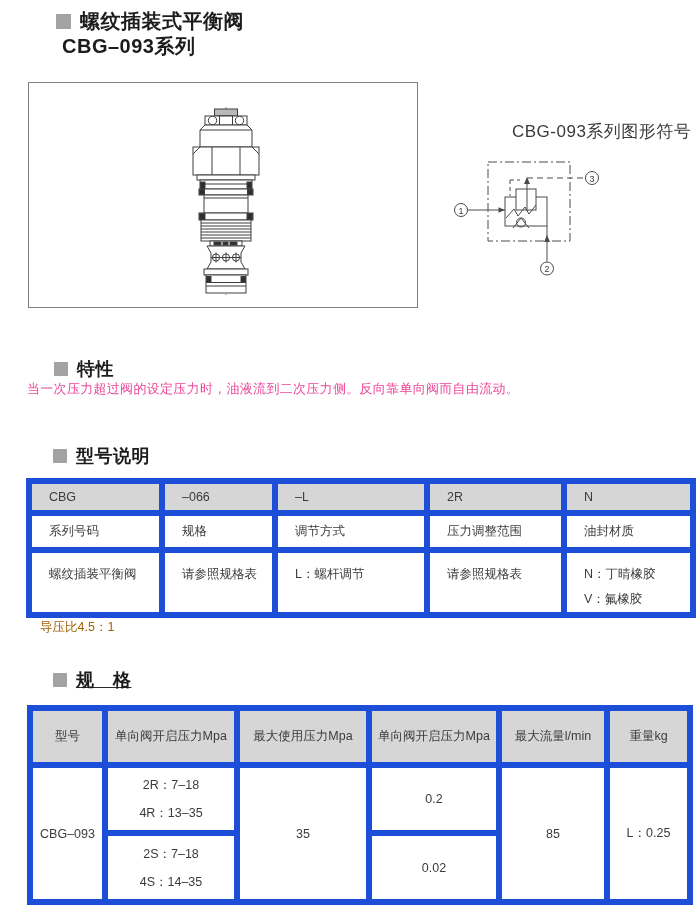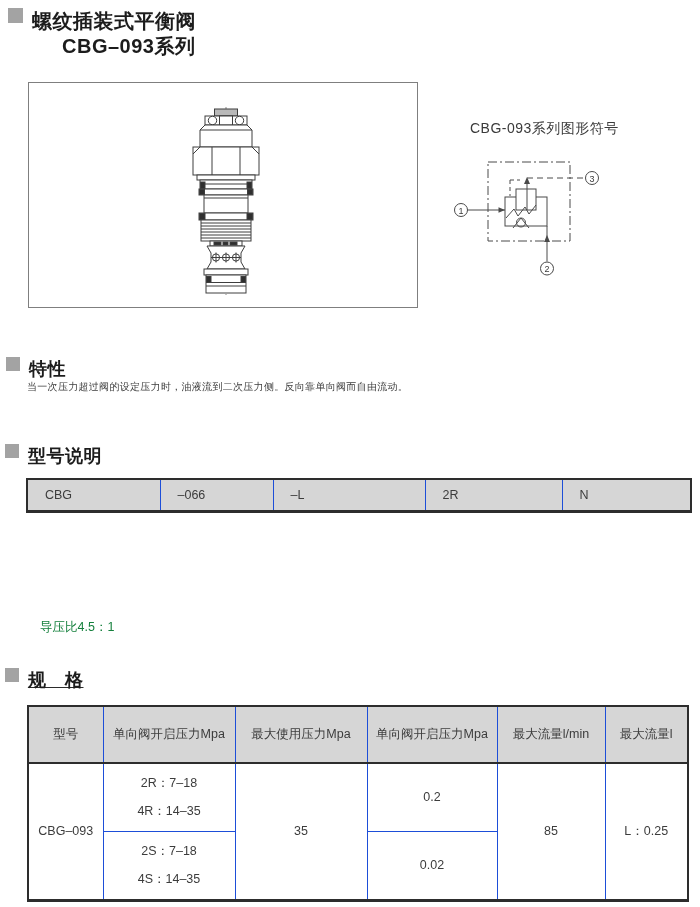--- a/index.html
+++ b/index.html
@@ -2,36 +2,36 @@
 <html><head>
 <meta charset="utf-8">
 <style>
   * { margin:0; padding:0; box-sizing:border-box; }
   html,body { width:700px; height:907px; background:#ffffff; overflow:hidden;
     font-family:"Liberation Sans","DejaVu Sans",sans-serif; color:#2b2b2b; }
   body { position:relative; }
   .abs { position:absolute; }
 
   
-  .head-row { display:flex; align-items:flex-start; }
+  .head-row { display:flex; align-items:center;margin-left:48px; }
   .bullet { width:15px; height:15px; background:#a3a3a3; flex:0 0 auto; }
   .bullet.sm { width:14px; height:14px; }
   .h1 { font-size:20px; font-weight:700; color:#1c1c1c; margin-left:9px; letter-spacing:0.5px; }
   .h2 { font-size:18px; font-weight:700; color:#1c1c1c; margin-left:9px; letter-spacing:0.5px; }
   .sub { font-size:20px; font-weight:700; color:#1c1c1c; letter-spacing:0.5px; }
-  .body-text { font-size:10px; color:#404040; letter-spacing:0.3px; }
-  .note-text { font-size:12.5px; color:#15803d; }
-  .sym-label { font-size:14px; color:#3a3a3a; letter-spacing:0.5px; }
+  .body-text { font-size:13px; color:#ec4899; letter-spacing:0.3px; }
+  .note-text { font-size:12.5px; color:#a16207; }
+  .sym-label { font-size:17px; color:#3a3a3a; letter-spacing:0.5px;margin-left:42px; }
 
   
   .frame { border:1px solid #7f7f7f; background:#fff; }
 
   
   table { border-collapse:collapse; table-layout:fixed; font-size:12.5px; color:#3c3c3c; }
-  td { border:1px solid #1d4ed8; overflow:hidden; }
+  td { border:6px solid #1d4ed8; overflow:hidden; }
   table.doc { border:2px solid #2d2d2d; border-bottom-width:3px; }
   tr.thead td { background:#d6d6d6; border-bottom:2px solid #2d2d2d; }
   #model-table td { text-align:left; padding-left:17px; vertical-align:middle; }
   #model-table tr.detail td { vertical-align:top; padding-top:9px; line-height:25px; }
   #spec-table td { text-align:center; vertical-align:middle; }
   #spec-table .two-line div { line-height:28px; }
 
   svg { display:block; }
 </style>
 </head>
@@ -180,20 +180,37 @@
       <col style="width:137px">
       <col style="width:129px">
   </colgroup>
   <tbody>
       <tr class="thead" style="height:32px;">
     <td>CBG</td>
     <td>–066</td>
     <td>–L</td>
     <td>2R</td>
     <td>N</td>
+  </tr>
+  <tr style="height:37px;">
+    <td>系列号码</td>
+    <td>规格</td>
+    <td>调节方式</td>
+    <td>压力调整范围</td>
+    <td>油封材质</td>
+  </tr>
+  <tr class="detail" style="height:65px;">
+    <td>螺纹插装平衡阀</td>
+    <td>请参照规格表</td>
+    <td>L：螺杆调节</td>
+    <td>请参照规格表</td>
+    <td>
+      <div>N：丁晴橡胶</div>
+      <div>V：氟橡胶</div>
+    </td>
   </tr>
 </tbody>
   </table>
 
 <div class="abs note-text" style="left:40px; top:619px;">导压比4.5：1</div>
 
 <div class="abs head-row" style="left:5px; top:668px;text-decoration:underline;">
   <span class="bullet sm"></span>
   <span class="h2">规　格</span>
 </div>
@@ -207,27 +224,27 @@
       <col style="width:108px">
       <col style="width:83px">
   </colgroup>
   <tbody>
       <tr class="thead" style="height:57px;">
     <td>型号</td>
     <td>单向阀开启压力Mpa</td>
     <td>最大使用压力Mpa</td>
     <td>单向阀开启压力Mpa</td>
     <td>最大流量l/min</td>
-    <td>最大流量l</td>
+    <td>重量kg</td>
   </tr>
   <tr style="height:68px;">
     <td rowspan="2">CBG–093</td>
     <td class="two-line">
       <div>2R：7–18</div>
-      <div>4R：14–35</div>
+      <div>4R：13–35</div>
     </td>
     <td rowspan="2">35</td>
     <td>0.2</td>
     <td rowspan="2">85</td>
     <td rowspan="2">L：0.25</td>
   </tr>
   <tr style="height:69px;">
     <td class="two-line">
       <div>2S：7–18</div>
       <div>4S：14–35</div>

